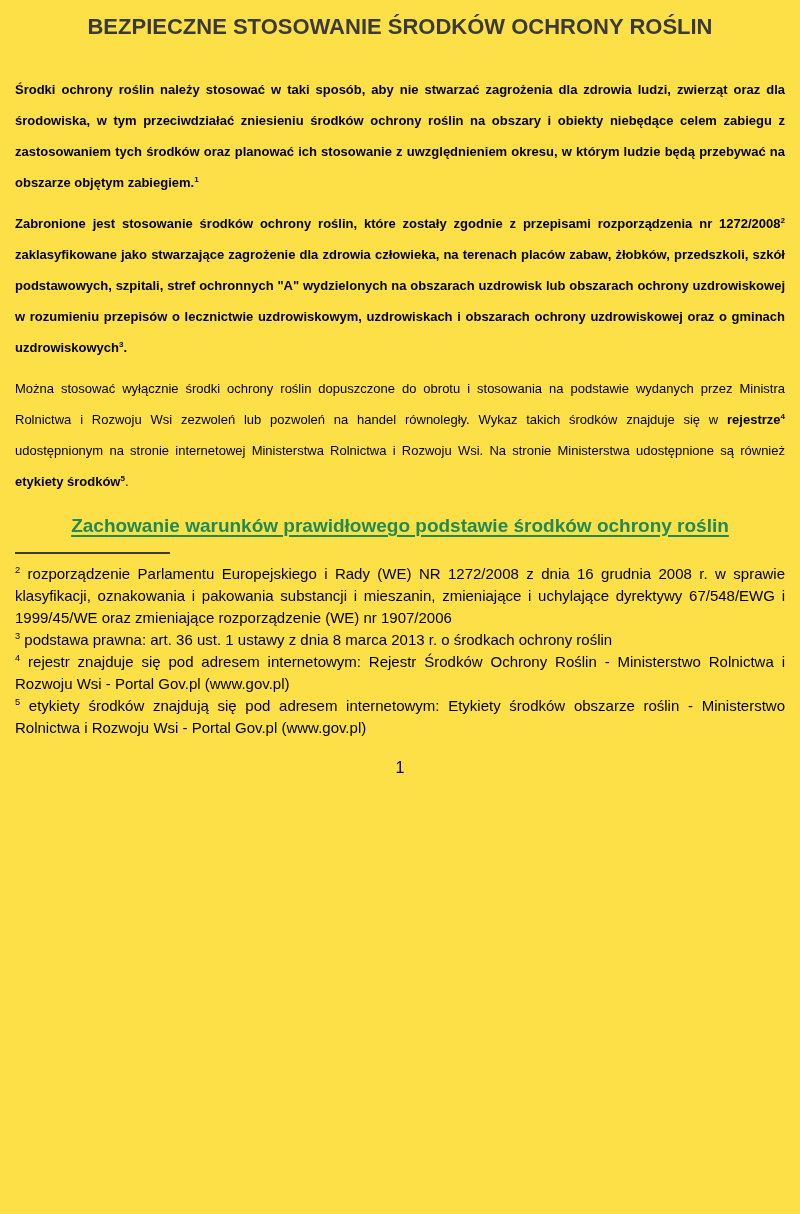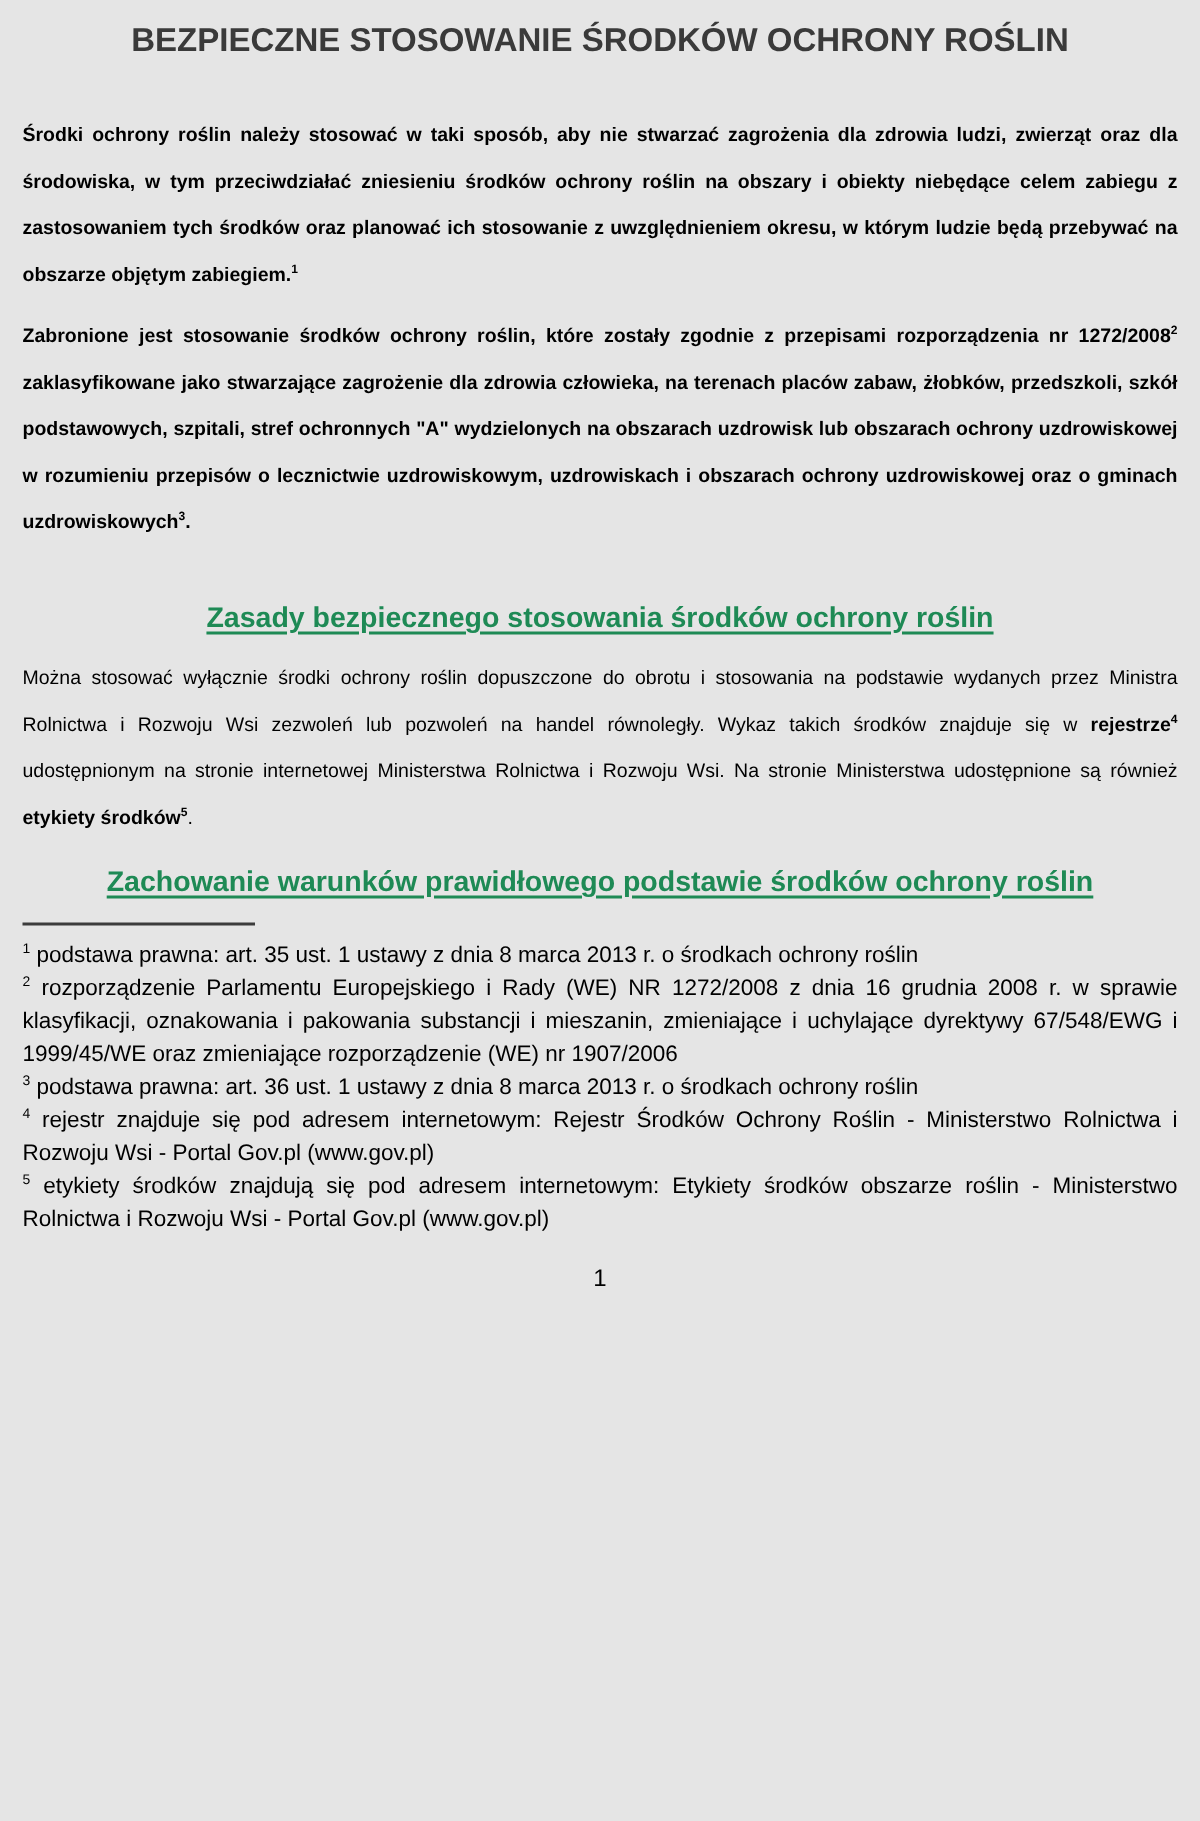--- a/index.html
+++ b/index.html
@@ -5,21 +5,21 @@
   :root {
     --green: #1e8a55;
     --title-color: #3a3a3a;
     --text-color: #000000;
   }
   * { box-sizing: border-box; }
   html, body { margin: 0; padding: 0; background: #ffffff; }
   .page {
     width: 800px;
     height: 1214px;
-    background: #e5e5e5;
+    background: #fde047;
     padding: 12px 15px 0 15px;
     font-family: "Liberation Sans", sans-serif;
     color: var(--text-color);
     overflow: hidden;
   }
   .doc-title {
     margin: 0 0 32px 0;
     text-align: center;
     font-size: 22px;
     line-height: 30px;
@@ -80,31 +80,29 @@
 
 <div class="page">
 
   <h1 class="doc-title">BEZPIECZNE STOSOWANIE ŚRODKÓW OCHRONY ROŚLIN</h1>
 
   <p class="body-par bold"><span class="seg">Środki ochrony roślin należy stosować w taki sposób, aby nie stwarzać zagrożenia dla zdrowia ludzi, zwierząt oraz dla środowiska, w tym przeciwdziałać zniesieniu środków ochrony roślin na obszary i obiekty niebędące celem zabiegu z zastosowaniem tych środków oraz planować ich stosowanie z uwzględnieniem okresu, w którym ludzie będą przebywać na obszarze objętym zabiegiem.</span><sup class="note-ref">1</sup></p>
 
   <p class="body-par bold"><span class="seg">Zabronione jest stosowanie środków ochrony roślin, które zostały zgodnie z przepisami rozporządzenia nr 1272/2008</span><sup class="note-ref">2</sup><span class="seg"> zaklasyfikowane jako stwarzające zagrożenie dla zdrowia człowieka, na terenach placów zabaw, żłobków, przedszkoli, szkół podstawowych, szpitali, stref ochronnych "A" wydzielonych na obszarach uzdrowisk lub obszarach ochrony uzdrowiskowej w rozumieniu przepisów o lecznictwie uzdrowiskowym, uzdrowiskach i obszarach ochrony uzdrowiskowej oraz o gminach uzdrowiskowych</span><sup class="note-ref">3</sup><span class="seg">.</span></p>
 
 
-  <div class="green-heading first">Zasady bezpiecznego stosowania środków ochrony roślin</div>
 
   <p class="body-par"><span class="seg">Można stosować wyłącznie środki ochrony roślin dopuszczone do obrotu i stosowania na podstawie wydanych przez Ministra Rolnictwa i Rozwoju Wsi zezwoleń lub pozwoleń na handel równoległy. Wykaz takich środków znajduje się w </span><span class="seg-bold">rejestrze</span><sup class="note-ref seg-bold">4</sup><span class="seg"> udostępnionym na stronie internetowej Ministerstwa Rolnictwa i Rozwoju Wsi. Na stronie Ministerstwa udostępnione są również </span><span class="seg-bold">etykiety środków</span><sup class="note-ref seg-bold">5</sup><span class="seg">.</span></p>
 
   <div class="green-heading">Zachowanie warunków prawidłowego podstawie środków ochrony roślin</div>
 
 
   <hr class="footnote-sep">
 
   <div class="footnotes">
-    <p class="footnote"><sup>1</sup> <span>podstawa prawna: art. 35 ust. 1 ustawy z dnia 8 marca 2013 r. o środkach ochrony roślin</span></p>
     <p class="footnote"><sup>2</sup> <span>rozporządzenie Parlamentu Europejskiego i Rady (WE) NR 1272/2008 z dnia 16 grudnia 2008 r. w sprawie klasyfikacji, oznakowania i pakowania substancji i mieszanin, zmieniające i uchylające dyrektywy 67/548/EWG i 1999/45/WE oraz zmieniające rozporządzenie (WE) nr 1907/2006</span></p>
     <p class="footnote"><sup>3</sup> <span>podstawa prawna: art. 36 ust. 1 ustawy z dnia 8 marca 2013 r. o środkach ochrony roślin</span></p>
     <p class="footnote"><sup>4</sup> <span>rejestr znajduje się pod adresem internetowym: Rejestr Środków Ochrony Roślin - Ministerstwo Rolnictwa i Rozwoju Wsi - Portal Gov.pl (www.gov.pl)</span></p>
     <p class="footnote"><sup>5</sup> <span>etykiety środków znajdują się pod adresem internetowym: Etykiety środków obszarze roślin - Ministerstwo Rolnictwa i Rozwoju Wsi - Portal Gov.pl (www.gov.pl)</span></p>
   </div>
 
   <div class="page-number">1</div>
 
 </div>
 

